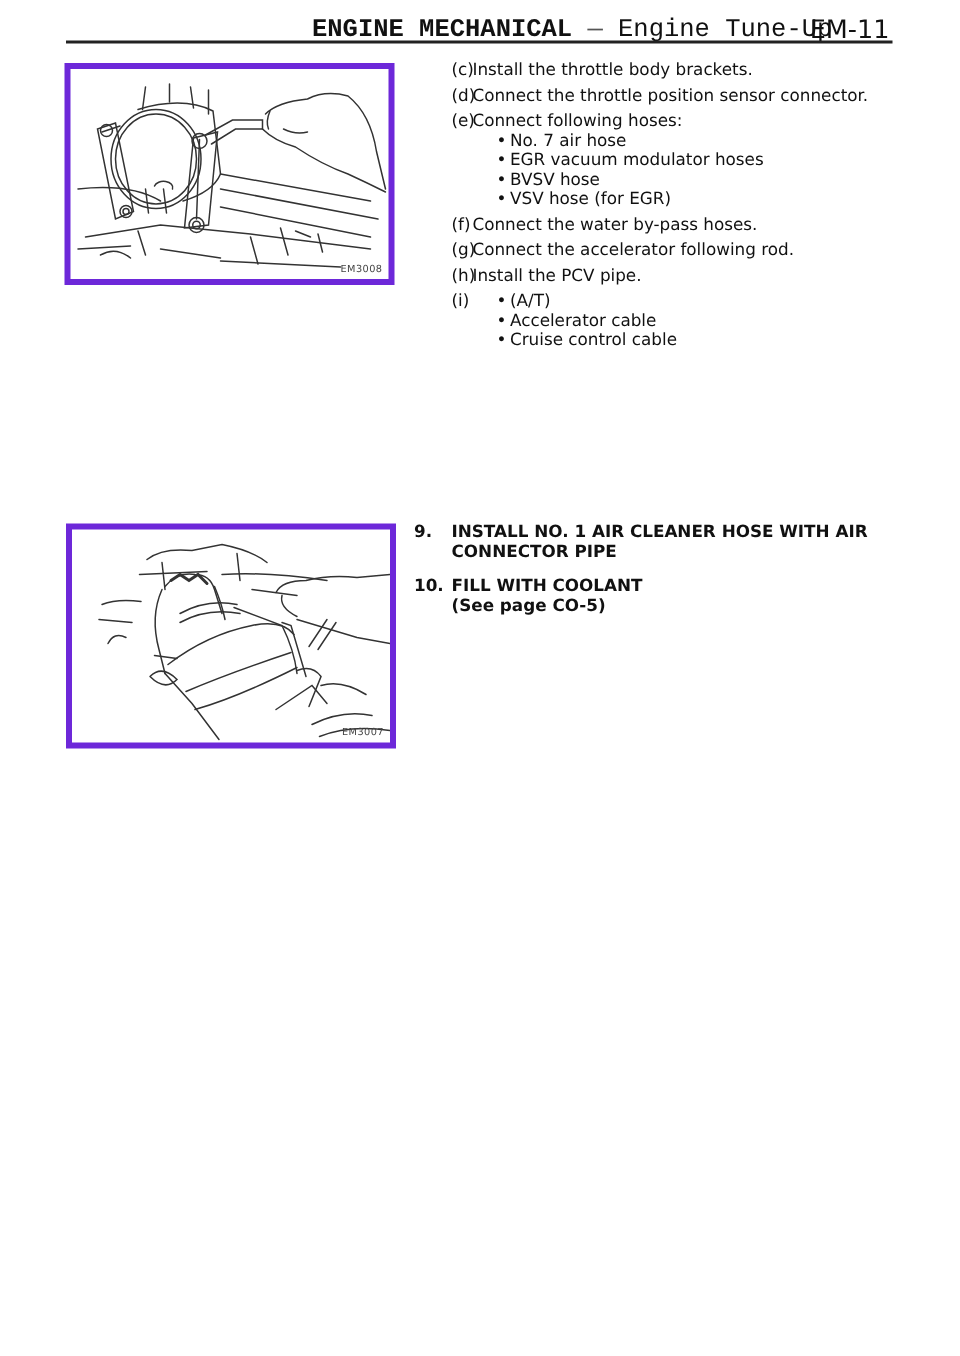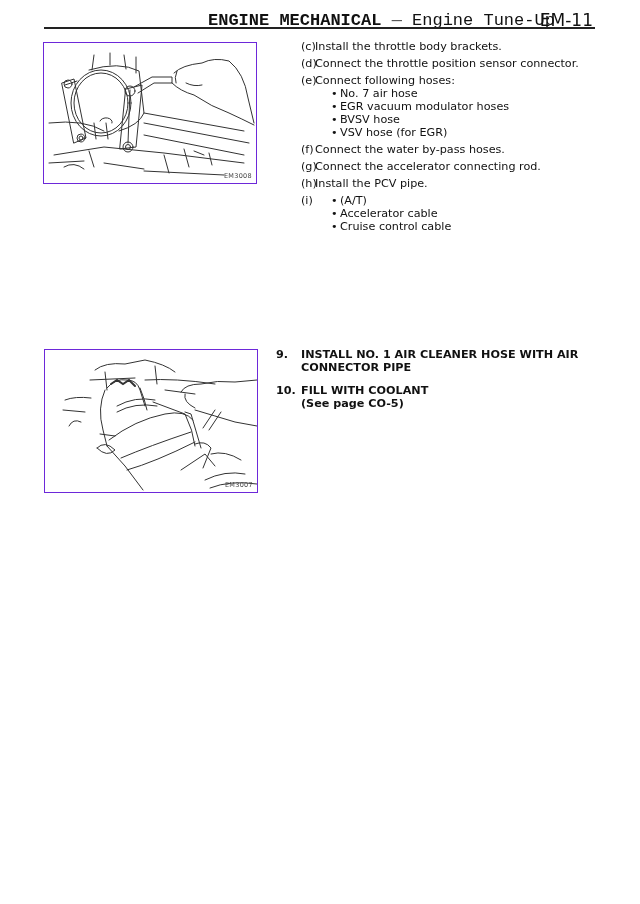--- a/index.html
+++ b/index.html
@@ -4,21 +4,21 @@
 <style>
   html, body { margin: 0; padding: 0; background: #ffffff; }
   body { width: 640px; height: 904px; position: relative; overflow: hidden;
          font-family: "DejaVu Sans", "Liberation Sans", sans-serif; color: #111; }
   .header { position: absolute; left: 44px; top: 10px; width: 551px; height: 20px; }
   .header .title { position: absolute; left: 164px; top: 1px; font-size: 17px; white-space: nowrap; font-family: Liberation Mono, monospace; }
   .header .title b { font-weight: bold; }
   .header .page { position: absolute; right: 2px; top: 0px; font-size: 17px; font-weight: normal; }
   .header .rule { position: absolute; left: 0; right: 0; top: 17px; height: 0; border-top: 2px solid #222; }
 
-  .figure { position: absolute; border: 1px solid #6d28d9; background: #fff; }
+  .figure { position: absolute; border: 4px solid #6d28d9; background: #fff; }
   .figure svg { position: absolute; left: 0; top: 0; }
   .figure .figid { position: absolute; right: 4px; bottom: 3px; font-size: 6.5px; color: #444; letter-spacing: 0.3px; }
   #fig1 { left: 43px; top: 42px; width: 212px; height: 140px; }
   #fig2 { left: 44px; top: 349px; width: 212px; height: 142px; }
 
   .steps { position: absolute; left: 301px; top: 40px; width: 300px; font-size: 11.2px; line-height: 13px; }
   .step { position: relative; margin-bottom: 4px; }
   .step .lbl { position: absolute; left: 0; top: 0; width: 24px; }
   .step .txt { margin-left: 14px; }
   .bullets { margin: 0; padding: 0; list-style: none; margin-left: 30px; }
@@ -136,21 +136,21 @@
       <li><span class="dot">•</span><span>BVSV hose</span></li>
       <li><span class="dot">•</span><span>VSV hose (for EGR)</span></li>
     </ul>
   </div>
   <div class="step">
     <span class="lbl">(f)</span>
     <div class="txt">Connect the water by-pass hoses.</div>
   </div>
   <div class="step">
     <span class="lbl">(g)</span>
-    <div class="txt">Connect the accelerator connecting rod.</div>
+    <div class="txt">Connect the accelerator following rod.</div>
   </div>
   <div class="step">
     <span class="lbl">(h)</span>
     <div class="txt">Install the PCV pipe.</div>
   </div>
   <div class="step">
     <span class="lbl">(i)</span>
     <ul class="bullets">
       <li><span class="dot">•</span><span>(A/T)</span></li>
       <li><span class="dot">•</span><span>Accelerator cable</span></li>

